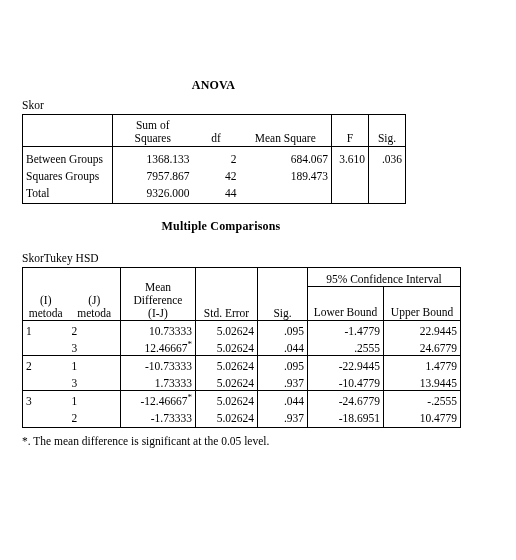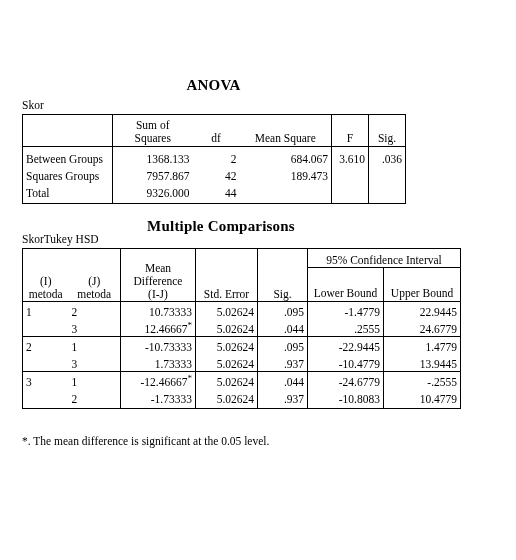--- a/index.html
+++ b/index.html
@@ -18,21 +18,21 @@
 
   
   #anova-block {
     position: absolute;
     left: 22px;
     top: 78px;
     width: 383px;
   }
   .tbl-title {
     font-weight: bold;
-    font-size: 15px;
+    font-size: 12px;
     text-align: center;
     line-height: 14px;
     margin: 0 0 7px 0;
     letter-spacing: 0.2px;
   }
   .tbl-caption {
     font-size: 11.5px;
     line-height: 13px;
     text-align: left;
     margin: 0 0 2px 0;
@@ -72,21 +72,21 @@
   #anova-table tbody tr:first-child td { padding-top: 2px; }
   #anova-table tbody tr:last-child td { padding-bottom: 3px; }
 
   
   #mc-block {
     position: absolute;
     left: 22px;
     top: 219px;
     width: 398px;
   }
-  #mc-block .tbl-title { margin-bottom: 0; }
+  #mc-block .tbl-title { margin-bottom: 19px; }
 
   #mc-table { width: 398px; }
   #mc-table td { text-align: center; }
   #mc-table td.num { text-align: right; }
   #mc-table td.lft { text-align: left; }
   #mc-table .vl { border-left: 1.4px solid #000; }
   #mc-table .bb { border-bottom: 1.4px solid #000; }
   #mc-table .hdr-top td { height: 17px; padding-top: 1px; }
   #mc-table .hdr-mid td { height: 16px; }
   #mc-table .hdr-bot td { height: 16px; padding-bottom: 1px; }
@@ -262,20 +262,20 @@
         <td class="num vl" style="border-top: 1.4px solid rgb(0, 0, 0);">.044</td>
         <td class="num vl" style="border-top: 1.4px solid rgb(0, 0, 0);">-24.6779</td>
         <td class="num vl" style="border-top: 1.4px solid rgb(0, 0, 0);">-.2555</td>
       </tr>
       <tr>
         <td class="lft"></td>
         <td class="lft">2</td>
         <td class="num vl"><span>-1.73333</span></td>
         <td class="num vl">5.02624</td>
         <td class="num vl">.937</td>
-        <td class="num vl">-10.8083</td>
+        <td class="num vl">-18.6951</td>
         <td class="num vl">10.4779</td>
       </tr>
     </tbody>
   </table>
 </div>
 
 <div id="footnote">*. The mean difference is significant at the 0.05 level.</div>
 
 </body></html>

